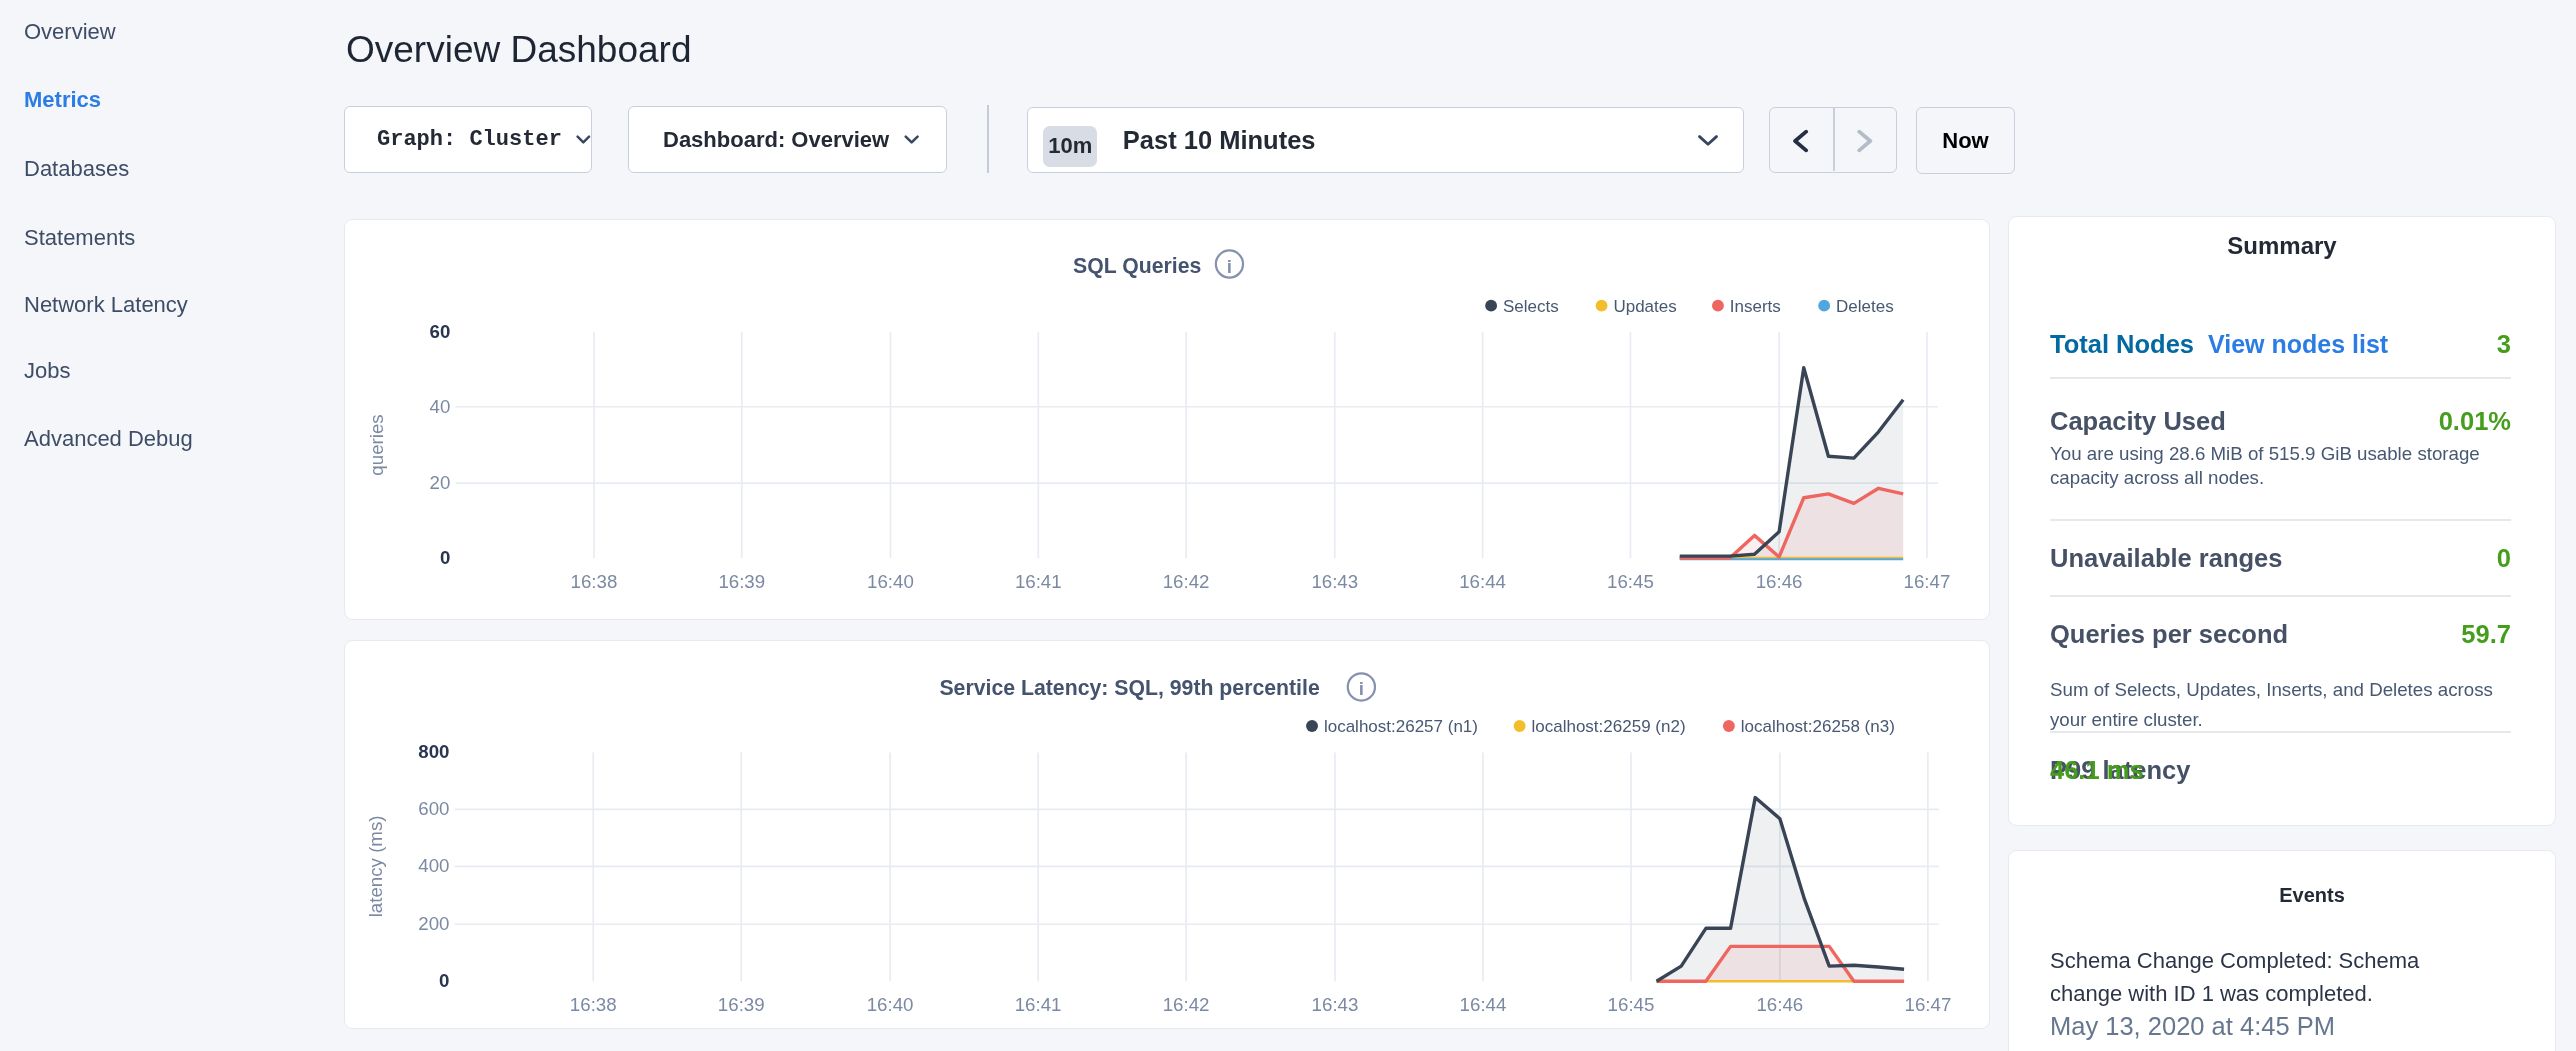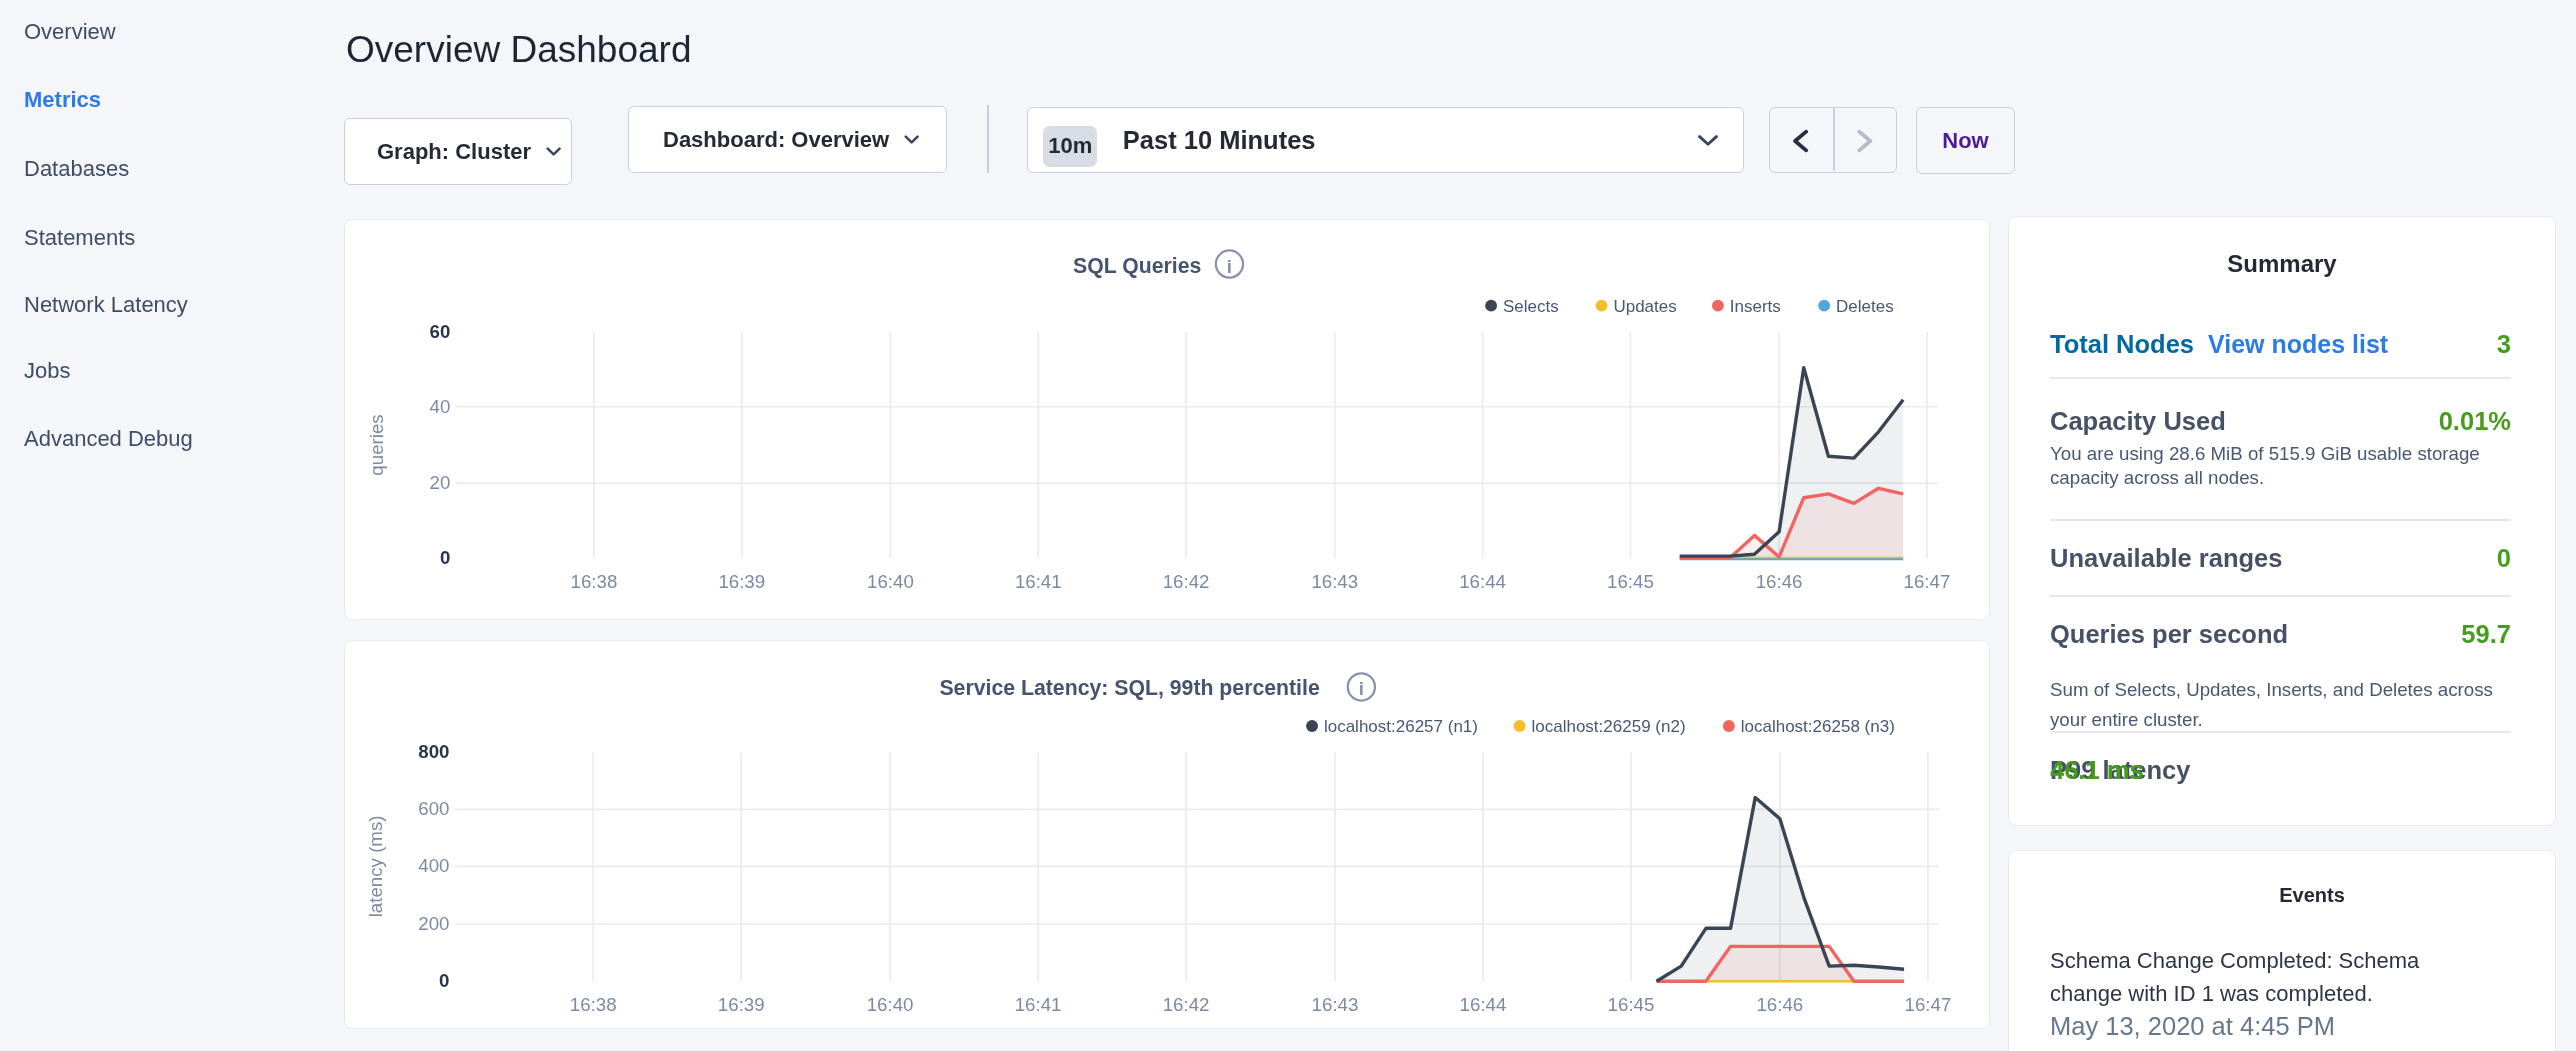--- a/index.html
+++ b/index.html
@@ -18,21 +18,21 @@
 <div class="abs nav" style="left:24px; top:18.7px;">Overview</div>
 <div class="abs nav" style="left:24px; top:87px; color:#2c7ce5; font-weight:bold;">Metrics</div>
 <div class="abs nav" style="left:24px; top:156px;">Databases</div>
 <div class="abs nav" style="left:24px; top:225px;">Statements</div>
 <div class="abs nav" style="left:24px; top:292px;">Network Latency</div>
 <div class="abs nav" style="left:24px; top:358px;">Jobs</div>
 <div class="abs nav" style="left:24px; top:426px;">Advanced Debug</div>
 
 <div class="abs" style="left:346px; top:29px; font-size:37px; color:#1e2634;">Overview Dashboard</div>
 
-<div class="tbox" style="left:344px; top:118px; width:228px; height:67px;">
+<div class="tbox" style="left:344px; top:106px; width:248px; height:67px;font-family:Liberation Mono, monospace;">
   <span class="btxt" style="margin-left:32px;">Graph: Cluster</span>
   <svg style="margin-left:14.5px;" width="15.3" height="11" viewBox="0 0 18 13">
       <path d="M2 3 L9 10 L16 3" stroke="#3a4660" stroke-width="3" fill="none" stroke-linecap="round" stroke-linejoin="round"></path>
     </svg>
 </div>
 <div class="tbox" style="left:628px; top:106px; width:319px; height:67px;">
   <span class="btxt" style="margin-left:34px;">Dashboard: Overview</span>
   <svg style="margin-left:14.5px;" width="15.3" height="11" viewBox="0 0 18 13">
       <path d="M2 3 L9 10 L16 3" stroke="#3a4660" stroke-width="3" fill="none" stroke-linecap="round" stroke-linejoin="round"></path>
     </svg>
@@ -48,21 +48,21 @@
 <div class="tbox" style="left:1769px; top:107px; width:128px; height:66px; background:transparent;">
   <div style="position:absolute; left:63px; top:0; width:1.7px; height:63px; background:#c9cfdb;"></div>
   <svg style="position:absolute; left:19.6px; top:21px;" width="20.4" height="24" viewBox="0 0 24 28">
       <path d="M19 3 L6 14 L19 25" stroke="#242f45" stroke-width="4.5" fill="none" stroke-linecap="round" stroke-linejoin="round"></path>
     </svg>
   <svg style="position:absolute; left:85px; top:21px;" width="20.4" height="24" viewBox="0 0 24 28">
       <path d="M5 3 L18 14 L5 25" stroke="#b4bcc9" stroke-width="4.5" fill="none" stroke-linecap="round" stroke-linejoin="round"></path>
     </svg>
 </div>
 <div class="tbox" style="left:1916px; top:107px; width:99px; height:67px; justify-content:center; background:transparent;">
-  <span class="btxt" style="color:#4c1d95;">Now</span>
+  <span class="btxt" style="color:#000000;">Now</span>
 </div>
 
 <div class="card" style="left:344px; top:219px; width:1646px; height:401px;"></div>
 <svg class="abs" style="left:344px; top:219px;" width="1646" height="401" viewBox="0 0 1935 472">
 
   <text x="857" y="63" font-size="25" font-weight="bold" fill="#44536e" font-family="Liberation Sans">SQL Queries</text>
   <circle cx="1041" cy="53" r="16" stroke="#8591ad" stroke-width="2.6" fill="none"></circle>
   <text x="1041" y="63" font-size="22" font-weight="bold" fill="#8591ad" text-anchor="middle" font-family="Liberation Sans">i</text>
 </svg>
 <svg class="abs" style="left:344px; top:219px;" width="1646" height="401" viewBox="0 0 1935 472">
@@ -169,21 +169,21 @@
   </g>
 
   <polygon fill="rgba(71,88,114,0.09)" points="1543,401 1572,383.2 1601,338.8 1630,338.8 1659,185.1 1688,210 1717,304.8 1746,383.2 1775,382.2 1804,384.2 1834,386.9 1834,401 1543,401"></polygon>
   <polygon fill="rgba(239,102,96,0.10)" points="1543,401 1601,401 1630,360 1659,360 1688,360 1717,360 1746,360 1775,401 1834,401"></polygon>
   <polyline fill="none" stroke="#f2be2c" stroke-width="3" points="1543,401 1834,401"></polyline>
   <polyline fill="none" stroke="#ef6660" stroke-width="4" stroke-linejoin="round" points="1543,401 1601,401 1630,360 1659,360 1688,360 1717,360 1746,360 1775,401 1834,401"></polyline>
   <polyline fill="none" stroke="#394455" stroke-width="4" stroke-linejoin="round" points="1543,401 1572,383.2 1601,338.8 1630,338.8 1659,185.1 1688,210 1717,304.8 1746,383.2 1775,382.2 1804,384.2 1834,386.9"></polyline>
 </svg>
 
 <div class="card" style="left:2008px; top:216px; width:548px; height:610px;"></div>
-<div class="abs" style="left:2008px; top:250px; width:548px; text-align:center; font-size:24px; font-weight:bold; color:#242a35;">Summary</div>
+<div class="abs" style="left:2008px; top:232px; width:548px; text-align:center; font-size:24px; font-weight:bold; color:#242a35;">Summary</div>
 <div class="abs btxt" style="left:2050px; top:330px; font-size:25.5px; color:#0369a1;">Total Nodes</div>
 <div class="abs btxt" style="left:2208px; top:330px; font-size:25px; color:#2c7ce5;">View nodes list</div>
 <div class="abs green" style="left:2050px; top:330px; width:461px; text-align:right; font-size:25.5px;">3</div>
 <div class="divid" style="left:2050px; top:377px; width:461px;"></div>
 <div class="abs btxt" style="left:2050px; top:407px; font-size:25.5px; color:#475166;">Capacity Used</div>
 <div class="abs green" style="left:2050px; top:407px; width:461px; text-align:right; font-size:25.5px;">0.01%</div>
 <div class="abs" style="left:2050px; top:442px; width:476px; font-size:18.7px; color:#475872; line-height:24px;">You are using 28.6 MiB of 515.9 GiB usable storage capacity across all nodes.</div>
 <div class="divid" style="left:2050px; top:519px; width:461px;"></div>
 <div class="abs btxt" style="left:2050px; top:544px; font-size:25.5px; color:#475166;">Unavailable ranges</div>
 <div class="abs green" style="left:2050px; top:544px; width:461px; text-align:right; font-size:25.5px;">0</div>

